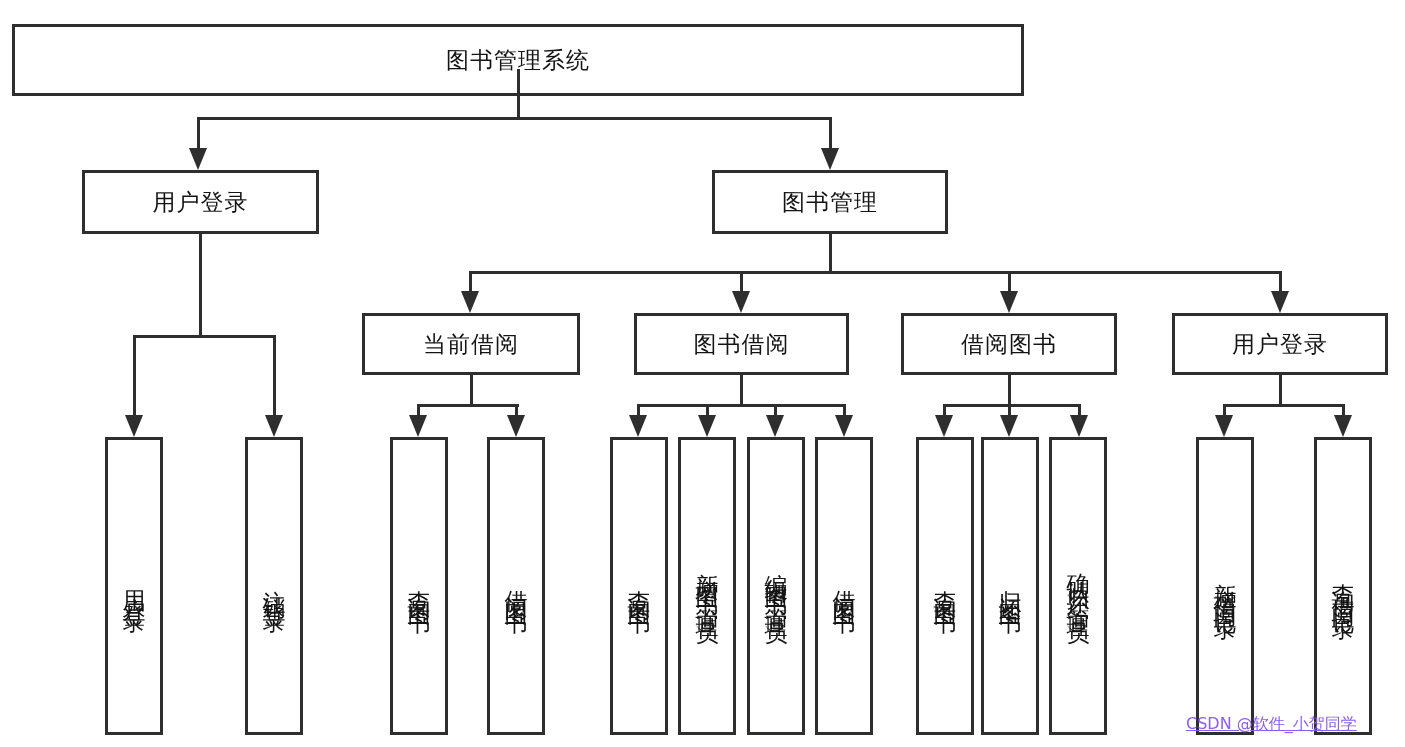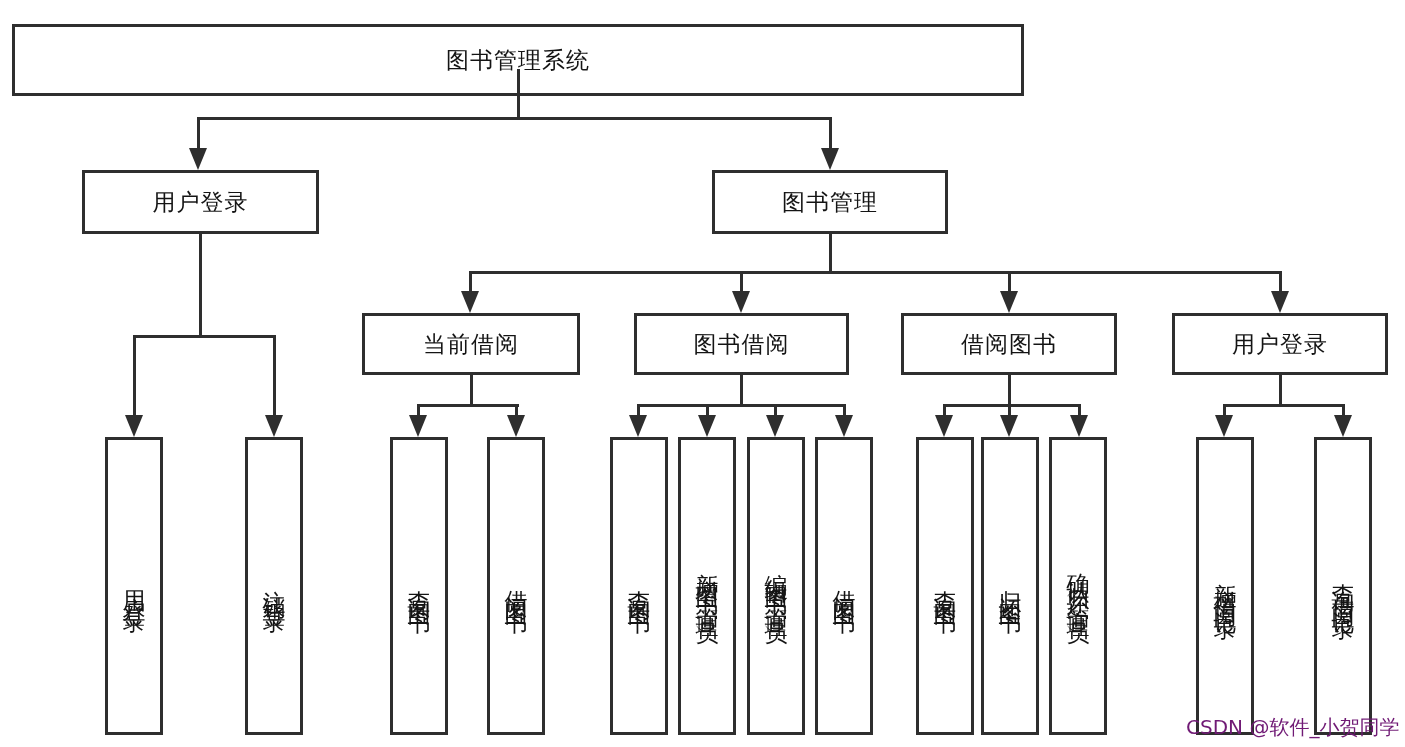--- a/index.html
+++ b/index.html
@@ -33,23 +33,24 @@
   .ln{position:absolute;background:#2e2e2e;}
   .arw{
     position:absolute;width:0;height:0;
     border-left:9px solid transparent;
     border-right:9px solid transparent;
     border-top:22px solid #2e2e2e;
   }
   .watermark{
     position:absolute;
     left:1186px;top:714px;
-    font-size:20px;
-    color:#701a75;
+    font-size:16px;
+    color:#8b5cf6;
     white-space:nowrap;
+    text-decoration:underline;
   }
 </style>
 </head>
 <body>
 
 <div id="canvas">
 
   <div class="box" style="left:12px;top:24px;width:1012px;height:72px;">图书管理系统</div>
 
   <div class="ln" style="left:517px;top:69px;width:3px;height:51px;"></div>

